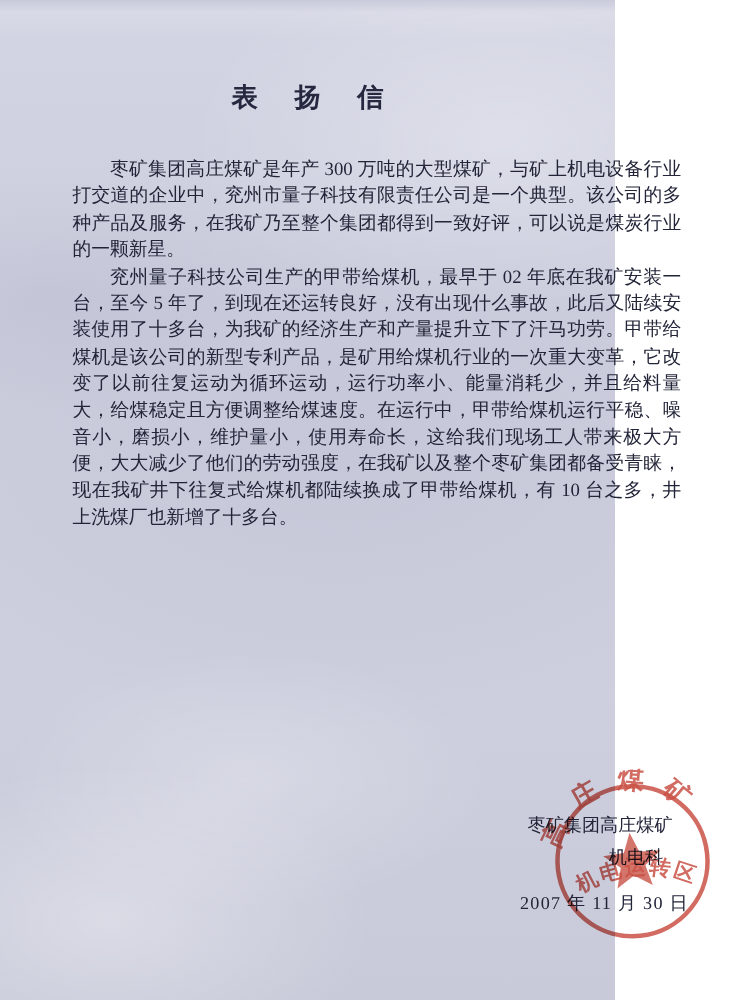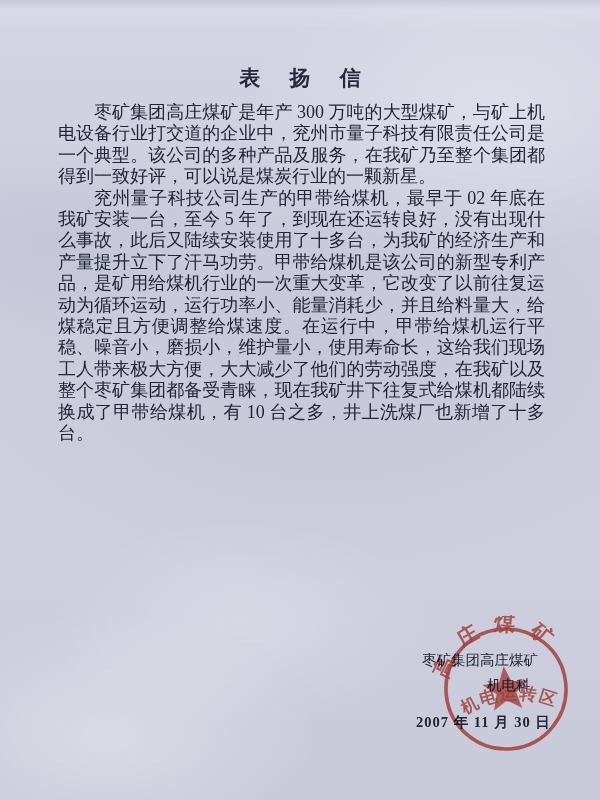--- a/index.html
+++ b/index.html
@@ -1,47 +1,47 @@
 <!DOCTYPE html>
 <html><head>
 <meta charset="utf-8">
 <style>
   html,body{margin:0;padding:0;}
   body{
     width:600px;height:800px;overflow:hidden;
     font-family:"Liberation Serif","DejaVu Serif",serif;
   }
   .page{
-    position:relative;width:600px;height:800px;
+    position:relative;width:492px;height:800px;
     background-color:#cdcfde;
     background-image:
       linear-gradient(180deg, rgba(150,152,178,.18) 0%, rgba(255,255,255,.12) 1.2%, rgba(255,255,255,0) 4%),
       radial-gradient(ellipse 340px 200px at 18% 92%, rgba(255,255,255,.30), rgba(255,255,255,0) 62%),
       radial-gradient(ellipse 420px 240px at 82% 14%, rgba(255,255,255,.28), rgba(255,255,255,0) 60%),
       radial-gradient(ellipse 300px 160px at 40% 78%, rgba(255,255,255,.22), rgba(255,255,255,0) 65%),
       radial-gradient(ellipse 520px 320px at 55% 45%, rgba(110,112,150,.07), rgba(110,112,150,0) 72%),
       radial-gradient(ellipse 260px 140px at 8% 30%, rgba(110,112,150,.08), rgba(110,112,150,0) 70%),
       linear-gradient(180deg,#d3d5e3 0%,#cccede 30%,#cdcfde 70%,#c8cad9 100%);
     color:#23253a;
   }
   .title{
     position:absolute;top:64px;left:0;width:100%;
     text-align:center;font-size:21px;font-weight:bold;
     letter-spacing:12px;text-indent:12px;color:#262840;
   }
   .body-text{
-    position:absolute;top:102px;left:58px;width:487px;
-    font-size:18px;line-height:21.4px;
+    position:absolute;top:126px;left:58px;width:487px;
+    font-size:15px;line-height:21.4px;
     text-align:justify;color:#222438;
   }
   .body-text p{margin:0;text-indent:2em;}
   .sig{position:absolute;font-size:14.5px;color:#222438;white-space:nowrap;}
   .sig-org{top:651px;left:422px;font-family:Liberation Mono, monospace;}
   .sig-dept{top:676px;left:487px;text-align:center;}
-  .sig-date{top:713px;left:416px;letter-spacing:1px;font-weight:bold;}
+  .sig-date{top:713px;left:416px;letter-spacing:1px;}
   .seal{
     position:absolute;left:433px;top:616px;width:146px;height:146px;
     mix-blend-mode:multiply;opacity:.88;transform:rotate(-6deg);
   }
 </style>
 </head>
 <body>
 
 <div class="page">
 

